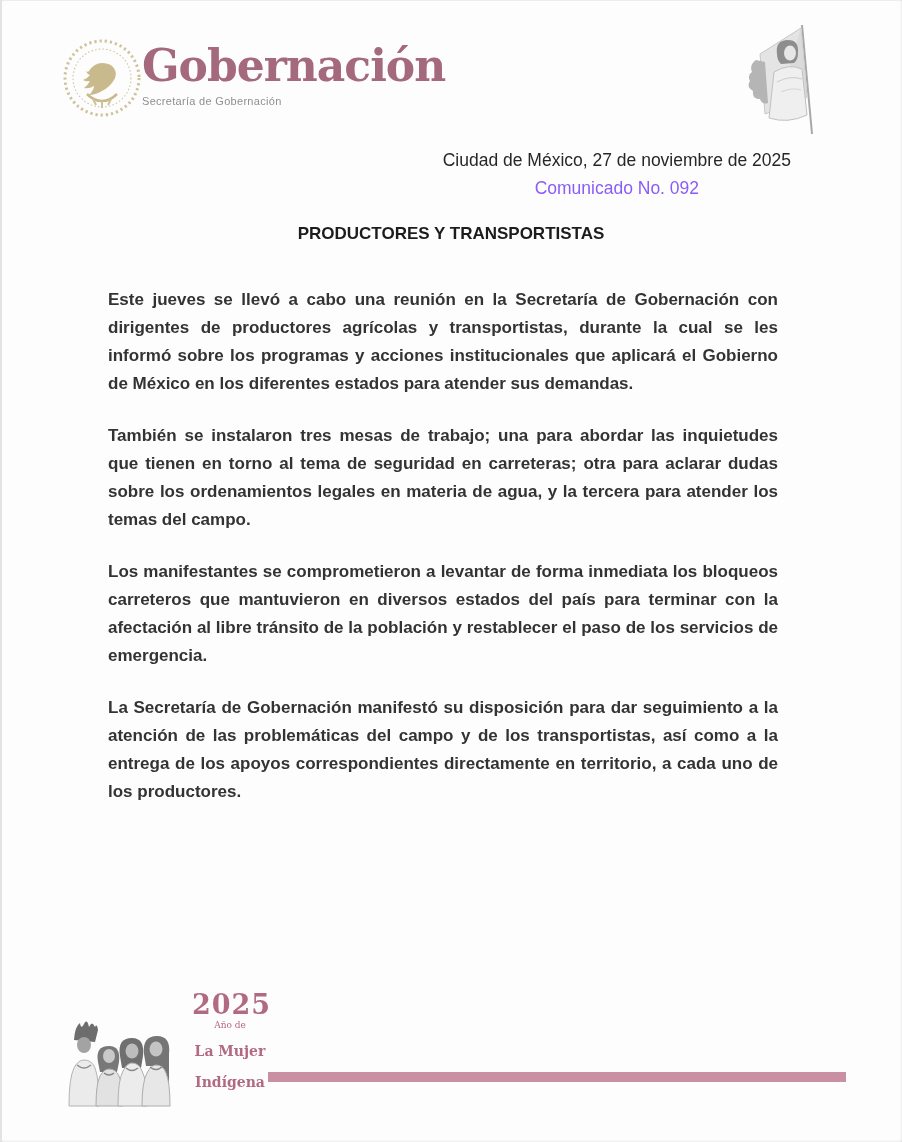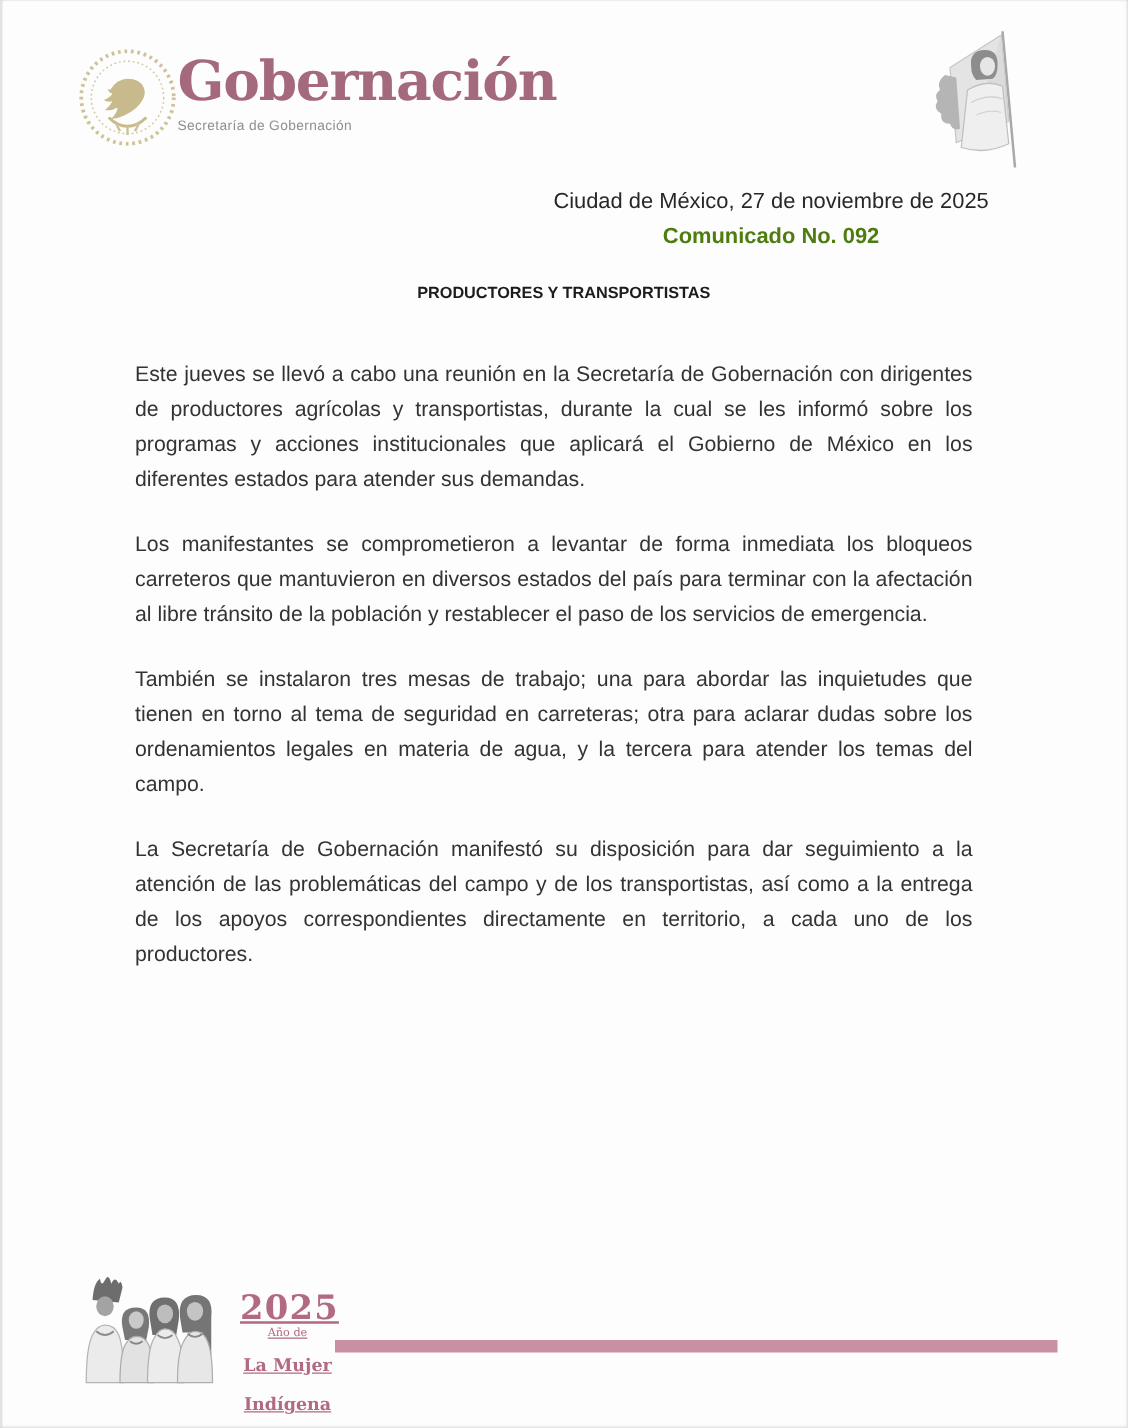--- a/index.html
+++ b/index.html
@@ -47,52 +47,51 @@
   }
 
   
   .meta{
     position:absolute; top:146px; right:111px;
     text-align:center;
     font-size:17.5px;
     line-height:28px;
     color:#272727;
   }
-  .meta .release{ font-weight:bold; color:#4d7c0f; }
+  .meta .release{ font-weight:normal; color:#8b5cf6; }
 
   
   .doc-title{
     position:absolute; left:0; right:0; top:221px;
     text-align:center;
     font-weight:bold;
-    font-size:13px;
+    font-size:17px;
     line-height:26px;
     color:#1c1c1c;
   }
 
   
   .body-text{
     position:absolute; left:108px; top:286px; width:686px;
     font-size:17px;
     line-height:28px;
     text-align:justify;
     color:#333333;
   }
-  .body-text p{ margin:0 16px 24px 0; }
+  .body-text p{ margin:0 16px 24px 0;font-weight:bold; }
 
   
   .footer-women{
     position:absolute; left:56px; top:1018px; width:132px; height:90px;
   }
   .footer-year-block{
-    position:absolute; left:192px; top:1032px; width:76px;
+    position:absolute; left:192px; top:990px; width:76px;
     text-align:center;
     font-family:"DejaVu Serif", serif;
     color:#b26a80;
-    text-decoration:underline;
   }
   .footer-year{
     font-size:27px;
     line-height:30px;
     font-weight:bold;
     letter-spacing:1px;
   }
   .footer-year-label{
     font-size:9px;
     line-height:10px;
@@ -146,22 +145,22 @@
     <div class="dateline">Ciudad de México, 27 de noviembre de 2025</div>
     <div class="release">Comunicado No. 092</div>
   </div>
 
   <div class="doc-title">
     <div>PRODUCTORES Y TRANSPORTISTAS</div>
   </div>
 
   <div class="body-text">
     <p>Este jueves se llevó a cabo una reunión en la Secretaría de Gobernación con dirigentes de productores agrícolas y transportistas, durante la cual se les informó sobre los programas y acciones institucionales que aplicará el Gobierno de México en los diferentes estados para atender sus demandas.</p>
+    <p>También se instalaron tres mesas de trabajo; una para abordar las inquietudes que tienen en torno al tema de seguridad en carreteras; otra para aclarar dudas sobre los ordenamientos legales en materia de agua, y la tercera para atender los temas del campo.</p>
     <p>Los manifestantes se comprometieron a levantar de forma inmediata los bloqueos carreteros que mantuvieron en diversos estados del país para terminar con la afectación al libre tránsito de la población y restablecer el paso de los servicios de emergencia.</p>
-    <p>También se instalaron tres mesas de trabajo; una para abordar las inquietudes que tienen en torno al tema de seguridad en carreteras; otra para aclarar dudas sobre los ordenamientos legales en materia de agua, y la tercera para atender los temas del campo.</p>
     <p>La Secretaría de Gobernación manifestó su disposición para dar seguimiento a la atención de las problemáticas del campo y de los transportistas, así como a la entrega de los apoyos correspondientes directamente en territorio, a cada uno de los productores.</p>
   </div>
 
   <div class="footer-women">
     <svg viewBox="0 0 132 90" width="132" height="90">
 
       <path d="M18 22 q1 -14 6 -17 q1 7 4 1 q3 -6 5 3 q3 -7 6 0 q2 -4 3 3 l-3 12 z" fill="#6d6d6d"></path>
       <ellipse cx="28" cy="27" rx="7" ry="8" fill="#a3a3a3"></ellipse>
       <path d="M13 88 q0 -28 5 -38 q4 -8 10 -8 q8 0 11 8 q4 10 4 38 z" fill="#ebebeb" stroke="#b4b4b4" stroke-width="1"></path>
       <path d="M21 47 q7 6 14 0" fill="none" stroke="#8d8d8d" stroke-width="1.5"></path>

